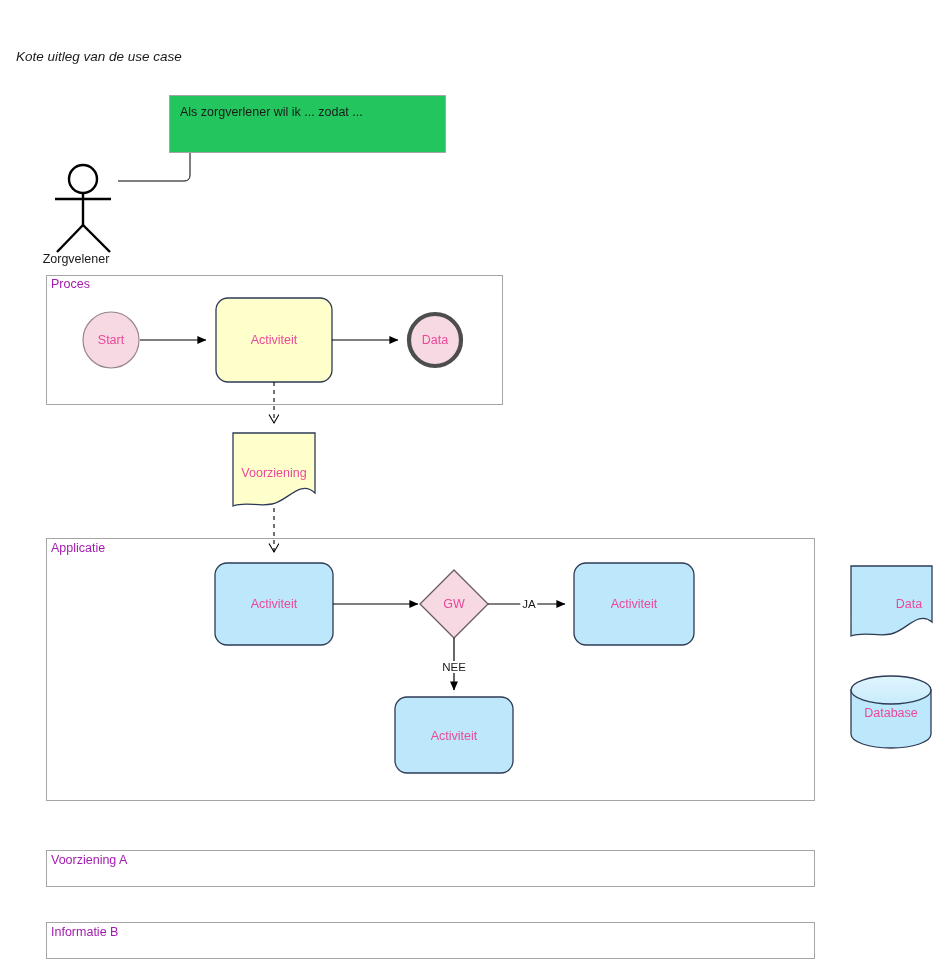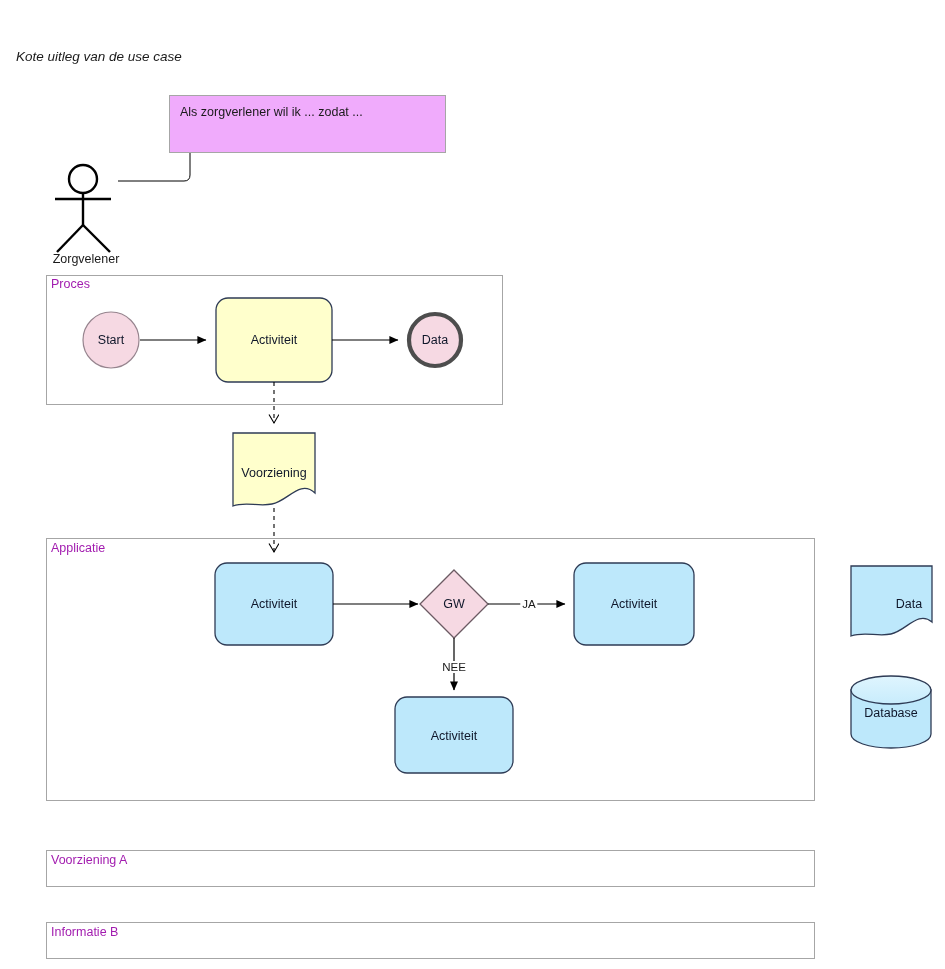--- a/index.html
+++ b/index.html
@@ -41,32 +41,32 @@
   .lane-label {
     position: absolute;
     font-size: 12.5px;
     color: #a21caf;
     white-space: nowrap;
   }
   .note-box {
     position: absolute;
     box-sizing: border-box;
     border: 1px solid #a6a6a6;
-    background: #f0abfc;
+    background: #22c55e;
   }
   .note-text {
     position: absolute;
     font-size: 12.5px;
     color: #1a1a1a;
     white-space: nowrap;
   }
   .node-label {
     position: absolute;
     font-size: 12.5px;
-    color: #0f172a;
+    color: #ec4899;
     text-align: center;
     white-space: nowrap;
     transform: translate(-50%, -50%);
     pointer-events: none;
   }
   .edge-label {
     position: absolute;
     font-size: 11.5px;
     color: #1a1a1a;
     text-align: left;
@@ -148,21 +148,21 @@
   <g>
     <path d="M851,690 L851,734 C851,742 869,748 891,748 C913,748 931,742 931,734 L931,690 Z" fill="#BDE8FB" stroke="#2E3B55" stroke-width="1.3"></path>
     <ellipse cx="891" cy="690" rx="40" ry="14" fill="url(#cylTopGrad)" stroke="#2E3B55" stroke-width="1.3"></ellipse>
   </g>
 </svg>
 
 <div class="note-box" style="left:169px; top:95px; width:277px; height:58px;">
   <div class="note-text" style="left:10px; top:9px;">Als zorgverlener wil ik ... zodat ...</div>
 </div>
 
-<div class="actor-label" style="left:86px; top:252px;">Zorgvelener</div>
+<div class="actor-label" style="left:76px; top:252px;">Zorgvelener</div>
 
 <div class="lane" style="left:46px; top:275px; width:457px; height:130px;"></div>
 <div class="lane-label" style="left:51px; top:277px;">Proces</div>
 
 <div class="lane" style="left:46px; top:538px; width:769px; height:263px;"></div>
 <div class="lane-label" style="left:51px; top:541px;">Applicatie</div>
 
 <div class="lane" style="left:46px; top:850px; width:769px; height:37px;"></div>
 <div class="lane-label" style="left:51px; top:853px;">Voorziening A</div>
 

